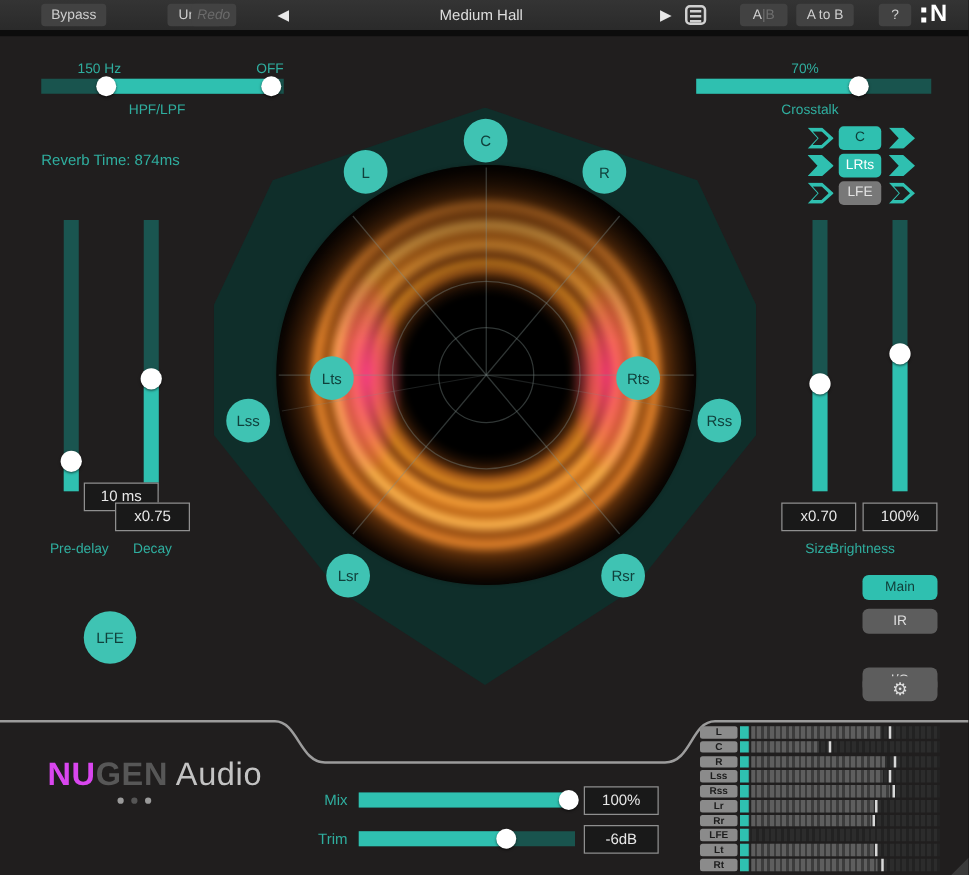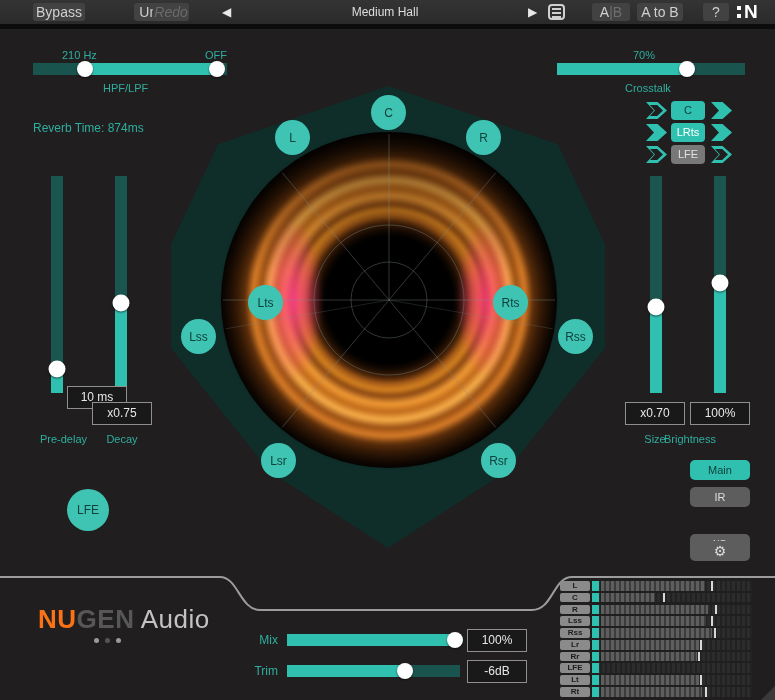--- a/index.html
+++ b/index.html
@@ -7,21 +7,21 @@
   body { font-family:"Liberation Sans", sans-serif; }
   #app {
     position:relative; width:775px; height:700px; overflow:hidden;
     background:#201e1e; font-family:"Liberation Sans", sans-serif;
   }
   
   .topbar { position:absolute; left:0; top:0; width:775px; height:24px;
     background:linear-gradient(180deg,#343434,#2a2a2a); }
   .topbar-sep { position:absolute; left:0; top:24px; width:775px; height:5px; background:#0c0c0c; }
   .tb-btn { position:absolute; top:3px; height:18px; background:#424242; border-radius:3px;
-    color:#cfcfcf; font-size:14px; line-height:18px; text-align:center; }
+    color:#cfcfcf; font-size:11px; line-height:18px; text-align:center; }
   .tb-btn.dim { color:#6b6b6b; }
   .tb-arrow { position:absolute; top:4px; color:#e8e8e8; font-size:12px; line-height:16px; }
   .preset-name { position:absolute; top:5px; left:310px; width:150px; text-align:center;
     color:#dedede; font-size:12px; }
   .list-icon { position:absolute; left:548px; top:4px; width:17px; height:16px;
     border:2px solid #d0d0d0; border-radius:4px; }
   .list-icon i { display:block; height:2px; background:#d0d0d0; margin:2px 2px 0 2px; }
   .ab-dim { color:#6f6f6f; }
   .nlogo { position:absolute; left:737px; top:2px; display:flex; align-items:center; gap:3px; }
   .nlogo .dots { display:flex; flex-direction:column; gap:4px; }
@@ -74,21 +74,21 @@
   .route-btn { position:absolute; width:34px; height:19px; border-radius:4px; background:#2fc0b0;
     font-size:11px; line-height:19px; text-align:center; color:#ffffff; }
   .route-btn.dark-text { color:#0e3f3a; }
   .route-btn.gray { background:#787878; color:#e2e2e2; }
   
   .view-btn { position:absolute; left:690px; width:60px; height:20px; border-radius:5px;
     background:#5d5d5d; color:#dedede; font-size:11px; line-height:20px; text-align:center; }
   .view-btn.active { background:#2fc0b0; color:#103e39; }
   
   .bottom-line { position:absolute; left:0; top:570px; }
-  .brand-nu { color:#f97316; font-weight:bold; }
+  .brand-nu { color:#d946ef; font-weight:bold; }
   .brand-gen { color:#575757; font-weight:bold; }
   .brand-audio { color:#c3c3c3; }
   .brand { position:absolute; left:38px; top:604px; font-size:26px; letter-spacing:0.5px; }
   .brand-dots { position:absolute; left:94px; top:638px; display:flex; gap:6px; }
   .brand-dots i { width:5px; height:5px; border-radius:50%; background:#9a9a9a; }
   .brand-dots i.mid { background:#555555; }
   .product { position:absolute; left:60px; top:652px; font-size:17px; letter-spacing:7px; color:#c9c9c9; }
   
   .meter-panel { position:absolute; left:560px; top:581px; width:200px; }
   .meter-row { display:flex; align-items:center; height:9.6px; margin-bottom:2.2px; }
@@ -129,21 +129,21 @@
     <div class="nlogo">
       <span class="dots">
           <i></i>
           <i></i>
         </span>
       <span class="n">N</span>
     </div>
   </div>
   <div class="topbar-sep"></div>
 
-  <div class="tlabel" style="left:62px;top:49px;">210 Hz</div>
+  <div class="tlabel" style="left:62px;top:49px;">150 Hz</div>
   <div class="tlabel" style="left:205px;top:49px;">OFF</div>
   <div class="hslider" style="left:33px;top:63px;width:194px;">
     <div class="hfill" style="left:27%;width:68%;"></div>
     <div class="handle" style="left:27%;"></div>
     <div class="handle" style="left:95%;"></div>
   </div>
   <div class="tlabel" style="left:103px;top:82px;">HPF/LPF</div>
 
   <div class="tlabel" style="left:33px;top:121px;font-size:12px;">Reverb Time: 874ms</div>
 

